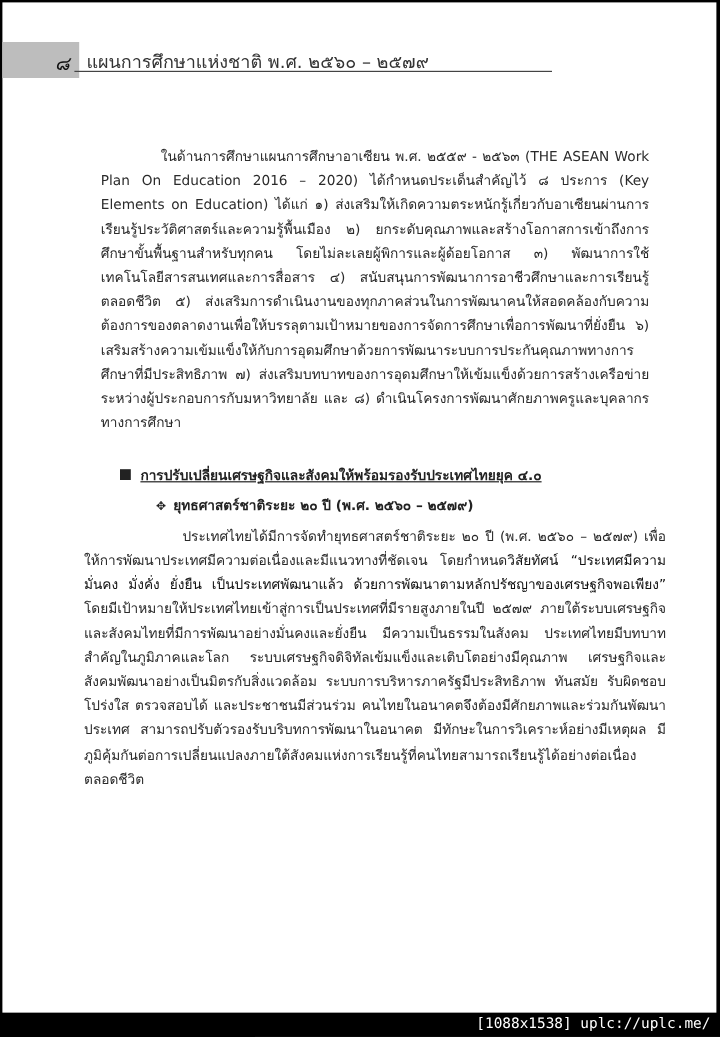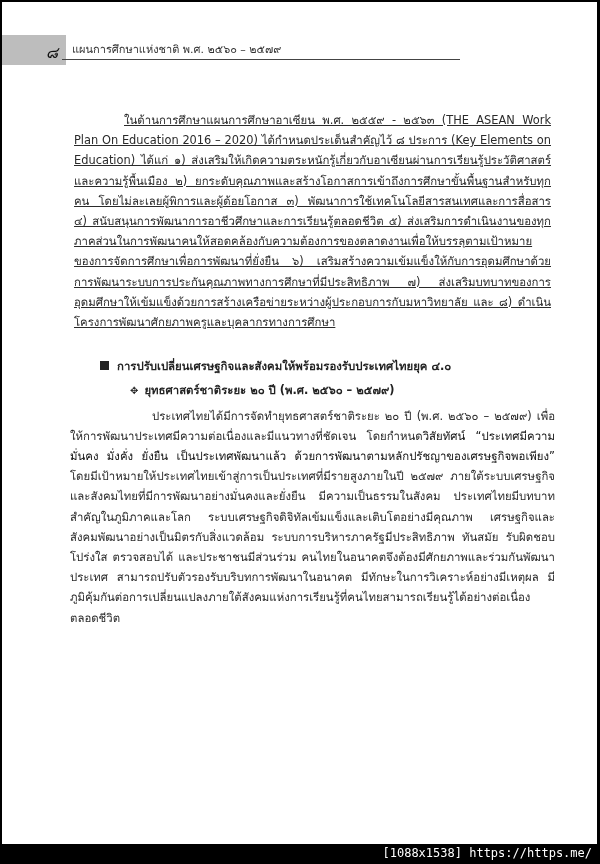--- a/index.html
+++ b/index.html
@@ -15,34 +15,34 @@
     }
     .header-block {
       position: absolute; left: 0; top: 33px; width: 64px; height: 30px;
       background: #bdbdbd;
     }
     .page-number {
       position: absolute; right: 8px; top: 5px; font-size: 16px; color: #111;
       font-style: italic;
     }
     .header-title {
-      position: absolute; left: 70px; top: 38px; font-size: 11px; color: #333;
+      position: absolute; left: 70px; top: 38px; font-size: 15px; color: #333;
     }
     .header-rule {
       position: absolute; left: 60px; top: 57px; width: 398px; height: 0;
       border-top: 1.5px solid #444;
     }
     .body-text {
       position: absolute; left: 68px; top: 104px; width: 485px;
       font-size: 11.4px; line-height: 20.2px; text-align: justify; color: #2a2a2a;
     }
-    .para { margin: 4px; text-decoration: underline; }
+    .para { margin: 14px; }
     .indent { text-indent: 50px; }
     .heading-1 {
-      margin: 24px 0 0 0; padding-left: 30px; font-weight: bold; color: #222;
+      margin: 24px 0 0 0; padding-left: 30px; font-weight: bold; color: #222; text-decoration: underline;
     }
     .heading-1 .bullet { display: inline-block; width: 9px; height: 9px; background: #222; margin-right: 8px; vertical-align: 0px; }
     .heading-2 {
       margin: 4px; padding-left: 56px; font-weight: bold; color: #222;
     }
     .heading-2 .bullet { margin-right: 6px; font-size: 10px; }
     .para-2 { margin: 0; text-indent: 82px; }
     b.vision { font-weight: normal; color: #111; }
     .footer-bar {
       position: absolute; left: 0; top: 844px; width: 600px; height: 20px; background: #000;
@@ -70,13 +70,13 @@
     </p>
     <p class="heading-2">
       <span class="bullet">✥</span><span>ยุทธศาสตร์ชาติระยะ ๒๐ ปี (พ.ศ. ๒๕๖๐ – ๒๕๗๙)</span>
     </p>
 
     <p class="para-2"><span>ประเทศไทยได้มีการจัดทำยุทธศาสตร์ชาติระยะ ๒๐ ปี (พ.ศ. ๒๕๖๐ – ๒๕๗๙) เพื่อให้การพัฒนาประเทศมีความต่อเนื่องและมีแนวทางที่ชัดเจน โดยกำหนด</span><b class="vision">วิสัยทัศน์ “ประเทศมีความมั่นคง มั่งคั่ง ยั่งยืน เป็นประเทศพัฒนาแล้ว ด้วยการพัฒนาตามหลักปรัชญาของเศรษฐกิจพอเพียง”</b><span> โดยมีเป้าหมายให้ประเทศไทยเข้าสู่การเป็นประเทศที่มีรายสูงภายในปี ๒๕๗๙ ภายใต้ระบบเศรษฐกิจและสังคมไทยที่มีการพัฒนาอย่างมั่นคงและยั่งยืน มีความเป็นธรรมในสังคม ประเทศไทยมีบทบาทสำคัญในภูมิภาคและโลก ระบบเศรษฐกิจดิจิทัลเข้มแข็งและเติบโตอย่างมีคุณภาพ เศรษฐกิจและสังคมพัฒนาอย่างเป็นมิตรกับสิ่งแวดล้อม ระบบการบริหารภาครัฐมีประสิทธิภาพ ทันสมัย รับผิดชอบ โปร่งใส ตรวจสอบได้ และประชาชนมีส่วนร่วม คนไทยในอนาคตจึงต้องมีศักยภาพและร่วมกันพัฒนาประเทศ สามารถปรับตัวรองรับบริบทการพัฒนาในอนาคต มีทักษะในการวิเคราะห์อย่างมีเหตุผล มีภูมิคุ้มกันต่อการเปลี่ยนแปลงภายใต้สังคมแห่งการเรียนรู้ที่คนไทยสามารถเรียนรู้ได้อย่างต่อเนื่องตลอดชีวิต</span></p>
   </div>
 </div>
 
 <div class="footer-bar"></div>
-<div class="watermark">[1088x1538] https://https.me/</div>
+<div class="watermark">[1088x1538] uplc://uplc.me/</div>
 
 </body></html>

